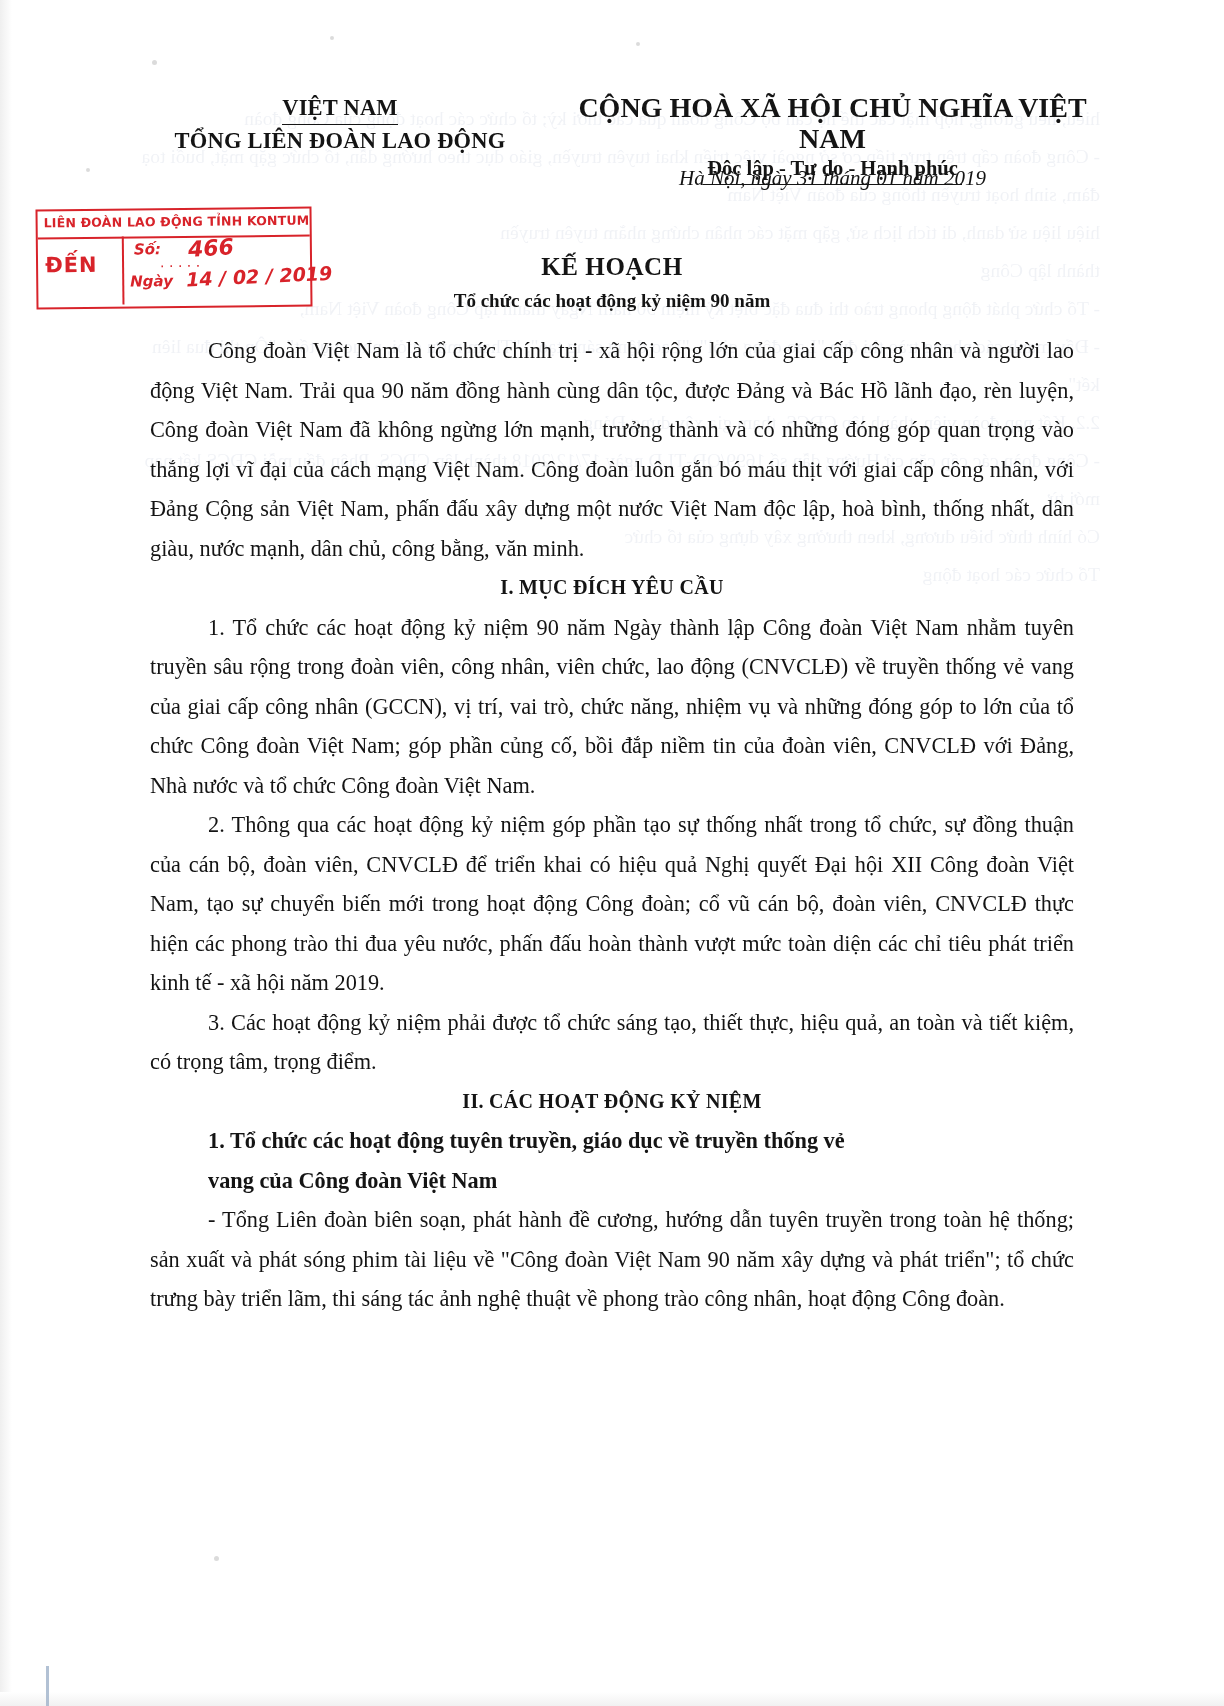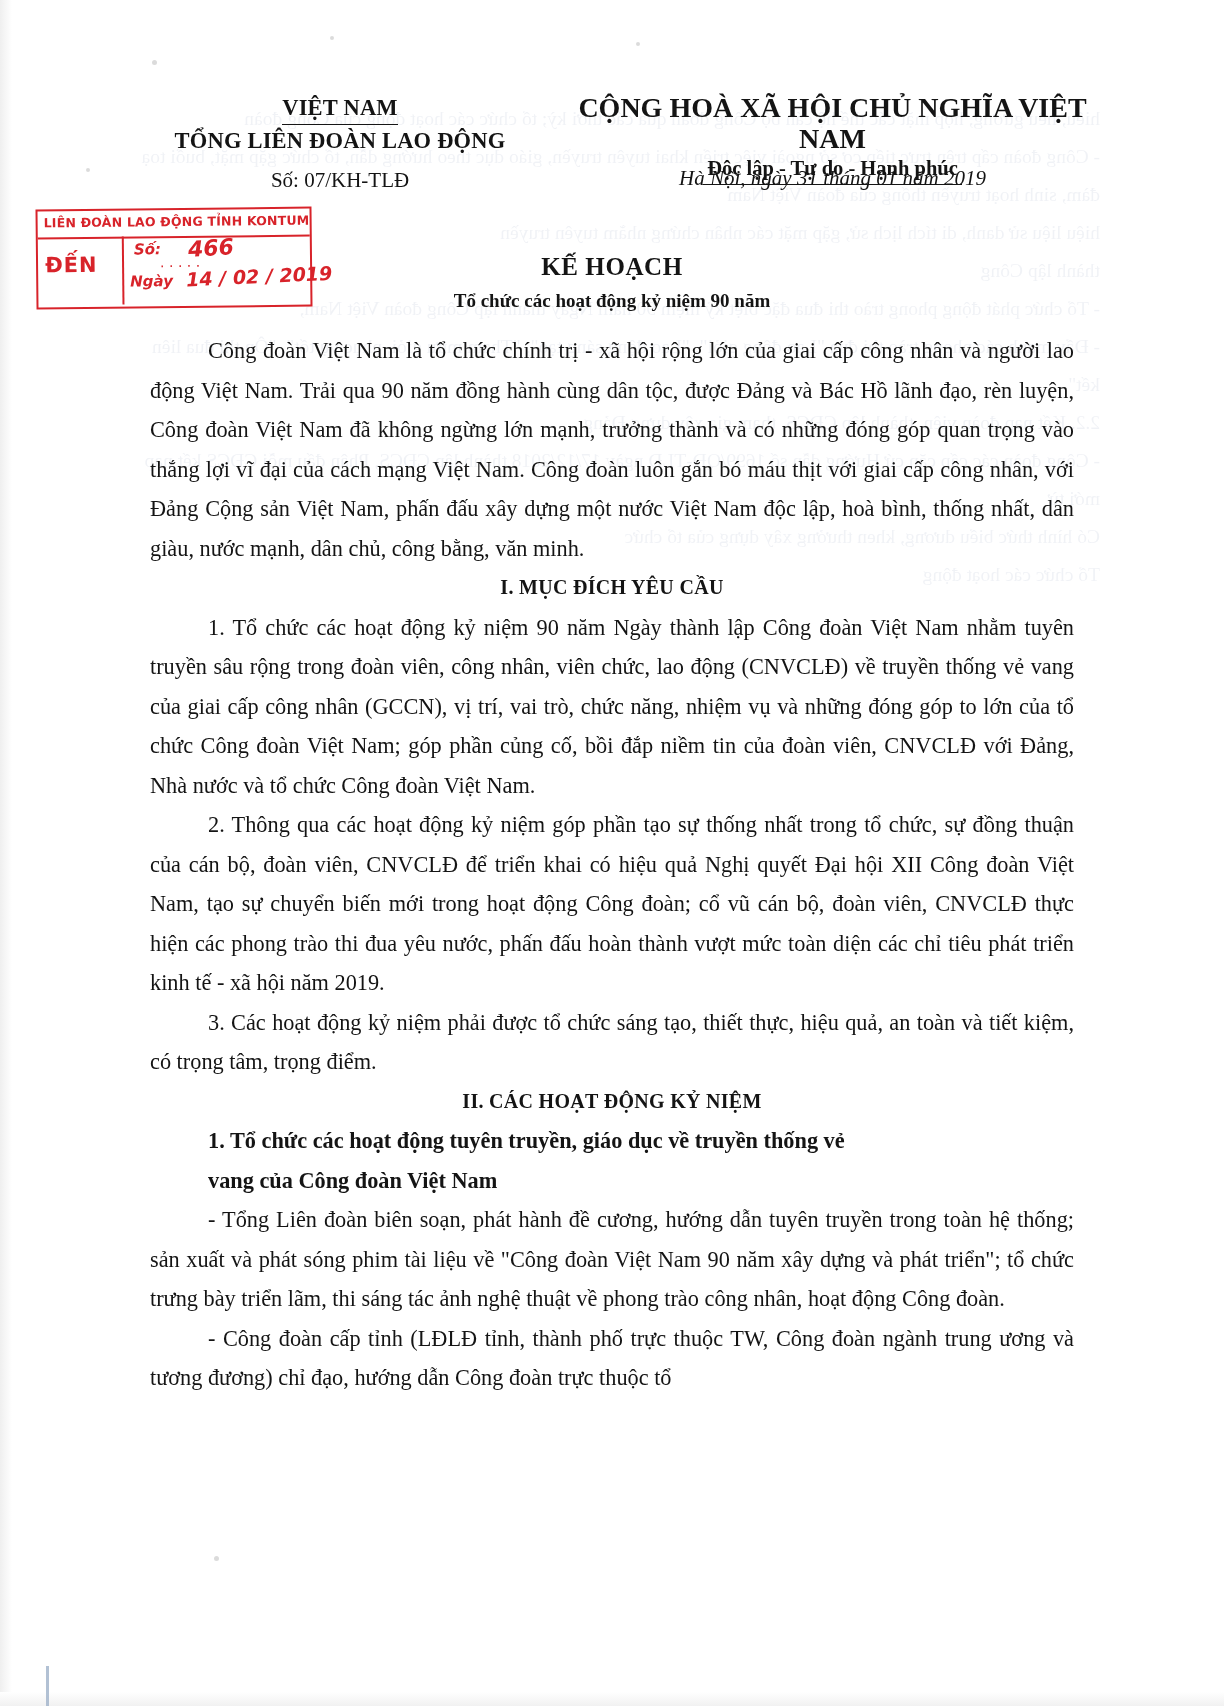--- a/index.html
+++ b/index.html
@@ -287,42 +287,40 @@
 
     <div class="header">
       <div class="hdr-left">
         <div><span class="u">VIỆT NAM</span></div>
         <div>TỔNG LIÊN ĐOÀN LAO ĐỘNG</div>
       </div>
       <div class="hdr-right">
         <div class="l1">CỘNG HOÀ XÃ HỘI CHỦ NGHĨA VIỆT NAM</div>
         <div><span class="l2">Độc lập - Tự do - Hạnh phúc</span></div>
       </div>
-      <div class="so">Số: 07/KH-TLĐ</div>
       <div class="place-date">Hà Nội, ngày 31 tháng 01 năm 2019</div>
     </div>
 
     <div class="title-block">
       <div class="title-main">KẾ HOẠCH</div>
       <div class="title-sub">Tổ chức các hoạt động kỷ niệm 90 năm</div>
     </div>
 
     <div class="body-text">
       <p>Công đoàn Việt Nam là tổ chức chính trị - xã hội rộng lớn của giai cấp công nhân và người lao động Việt Nam. Trải qua 90 năm đồng hành cùng dân tộc, được Đảng và Bác Hồ lãnh đạo, rèn luyện, Công đoàn Việt Nam đã không ngừng lớn mạnh, trưởng thành và có những đóng góp quan trọng vào thắng lợi vĩ đại của cách mạng Việt Nam. Công đoàn luôn gắn bó máu thịt với giai cấp công nhân, với Đảng Cộng sản Việt Nam, phấn đấu xây dựng một nước Việt Nam độc lập, hoà bình, thống nhất, dân giàu, nước mạnh, dân chủ, công bằng, văn minh.</p>
 
       <p class="sec-head">I. MỤC ĐÍCH YÊU CẦU</p>
       <p>1. Tổ chức các hoạt động kỷ niệm 90 năm Ngày thành lập Công đoàn Việt Nam nhằm tuyên truyền sâu rộng trong đoàn viên, công nhân, viên chức, lao động (CNVCLĐ) về truyền thống vẻ vang của giai cấp công nhân (GCCN), vị trí, vai trò, chức năng, nhiệm vụ và những đóng góp to lớn của tổ chức Công đoàn Việt Nam; góp phần củng cố, bồi đắp niềm tin của đoàn viên, CNVCLĐ với Đảng, Nhà nước và tổ chức Công đoàn Việt Nam.</p>
       <p>2. Thông qua các hoạt động kỷ niệm góp phần tạo sự thống nhất trong tổ chức, sự đồng thuận của cán bộ, đoàn viên, CNVCLĐ để triển khai có hiệu quả Nghị quyết Đại hội XII Công đoàn Việt Nam, tạo sự chuyển biến mới trong hoạt động Công đoàn; cổ vũ cán bộ, đoàn viên, CNVCLĐ thực hiện các phong trào thi đua yêu nước, phấn đấu hoàn thành vượt mức toàn diện các chỉ tiêu phát triển kinh tế - xã hội năm 2019.</p>
       <p>3. Các hoạt động kỷ niệm phải được tổ chức sáng tạo, thiết thực, hiệu quả, an toàn và tiết kiệm, có trọng tâm, trọng điểm.</p>
 
       <p class="sec-head">II. CÁC HOẠT ĐỘNG KỶ NIỆM</p>
       <p class="sub-head">1. Tổ chức các hoạt động tuyên truyền, giáo dục về truyền thống vẻ</p>
       <p class="sub-head-cont">vang của Công đoàn Việt Nam</p>
       <p class="dash">- Tổng Liên đoàn biên soạn, phát hành đề cương, hướng dẫn tuyên truyền trong toàn hệ thống; sản xuất và phát sóng phim tài liệu về "Công đoàn Việt Nam 90 năm xây dựng và phát triển"; tổ chức trưng bày triển lãm, thi sáng tác ảnh nghệ thuật về phong trào công nhân, hoạt động Công đoàn.</p>
-      <p class="dash">- Công đoàn cấp tỉnh (LĐLĐ tỉnh, thành phố trực thuộc TW, Công đoàn ngành trung ương và tương đương) chỉ đạo, hướng dẫn Công đoàn trực thuộc tổ</p>
     </div>
 
   </div>
 
   <div class="stamp">
     <div class="stamp-org">LIÊN ĐOÀN LAO ĐỘNG TỈNH KONTUM</div>
     <div class="stamp-divider"></div>
     <div class="stamp-vline"></div>
     <div class="stamp-den">ĐẾN</div>
     <div class="hw hw-so">Số:</div>

